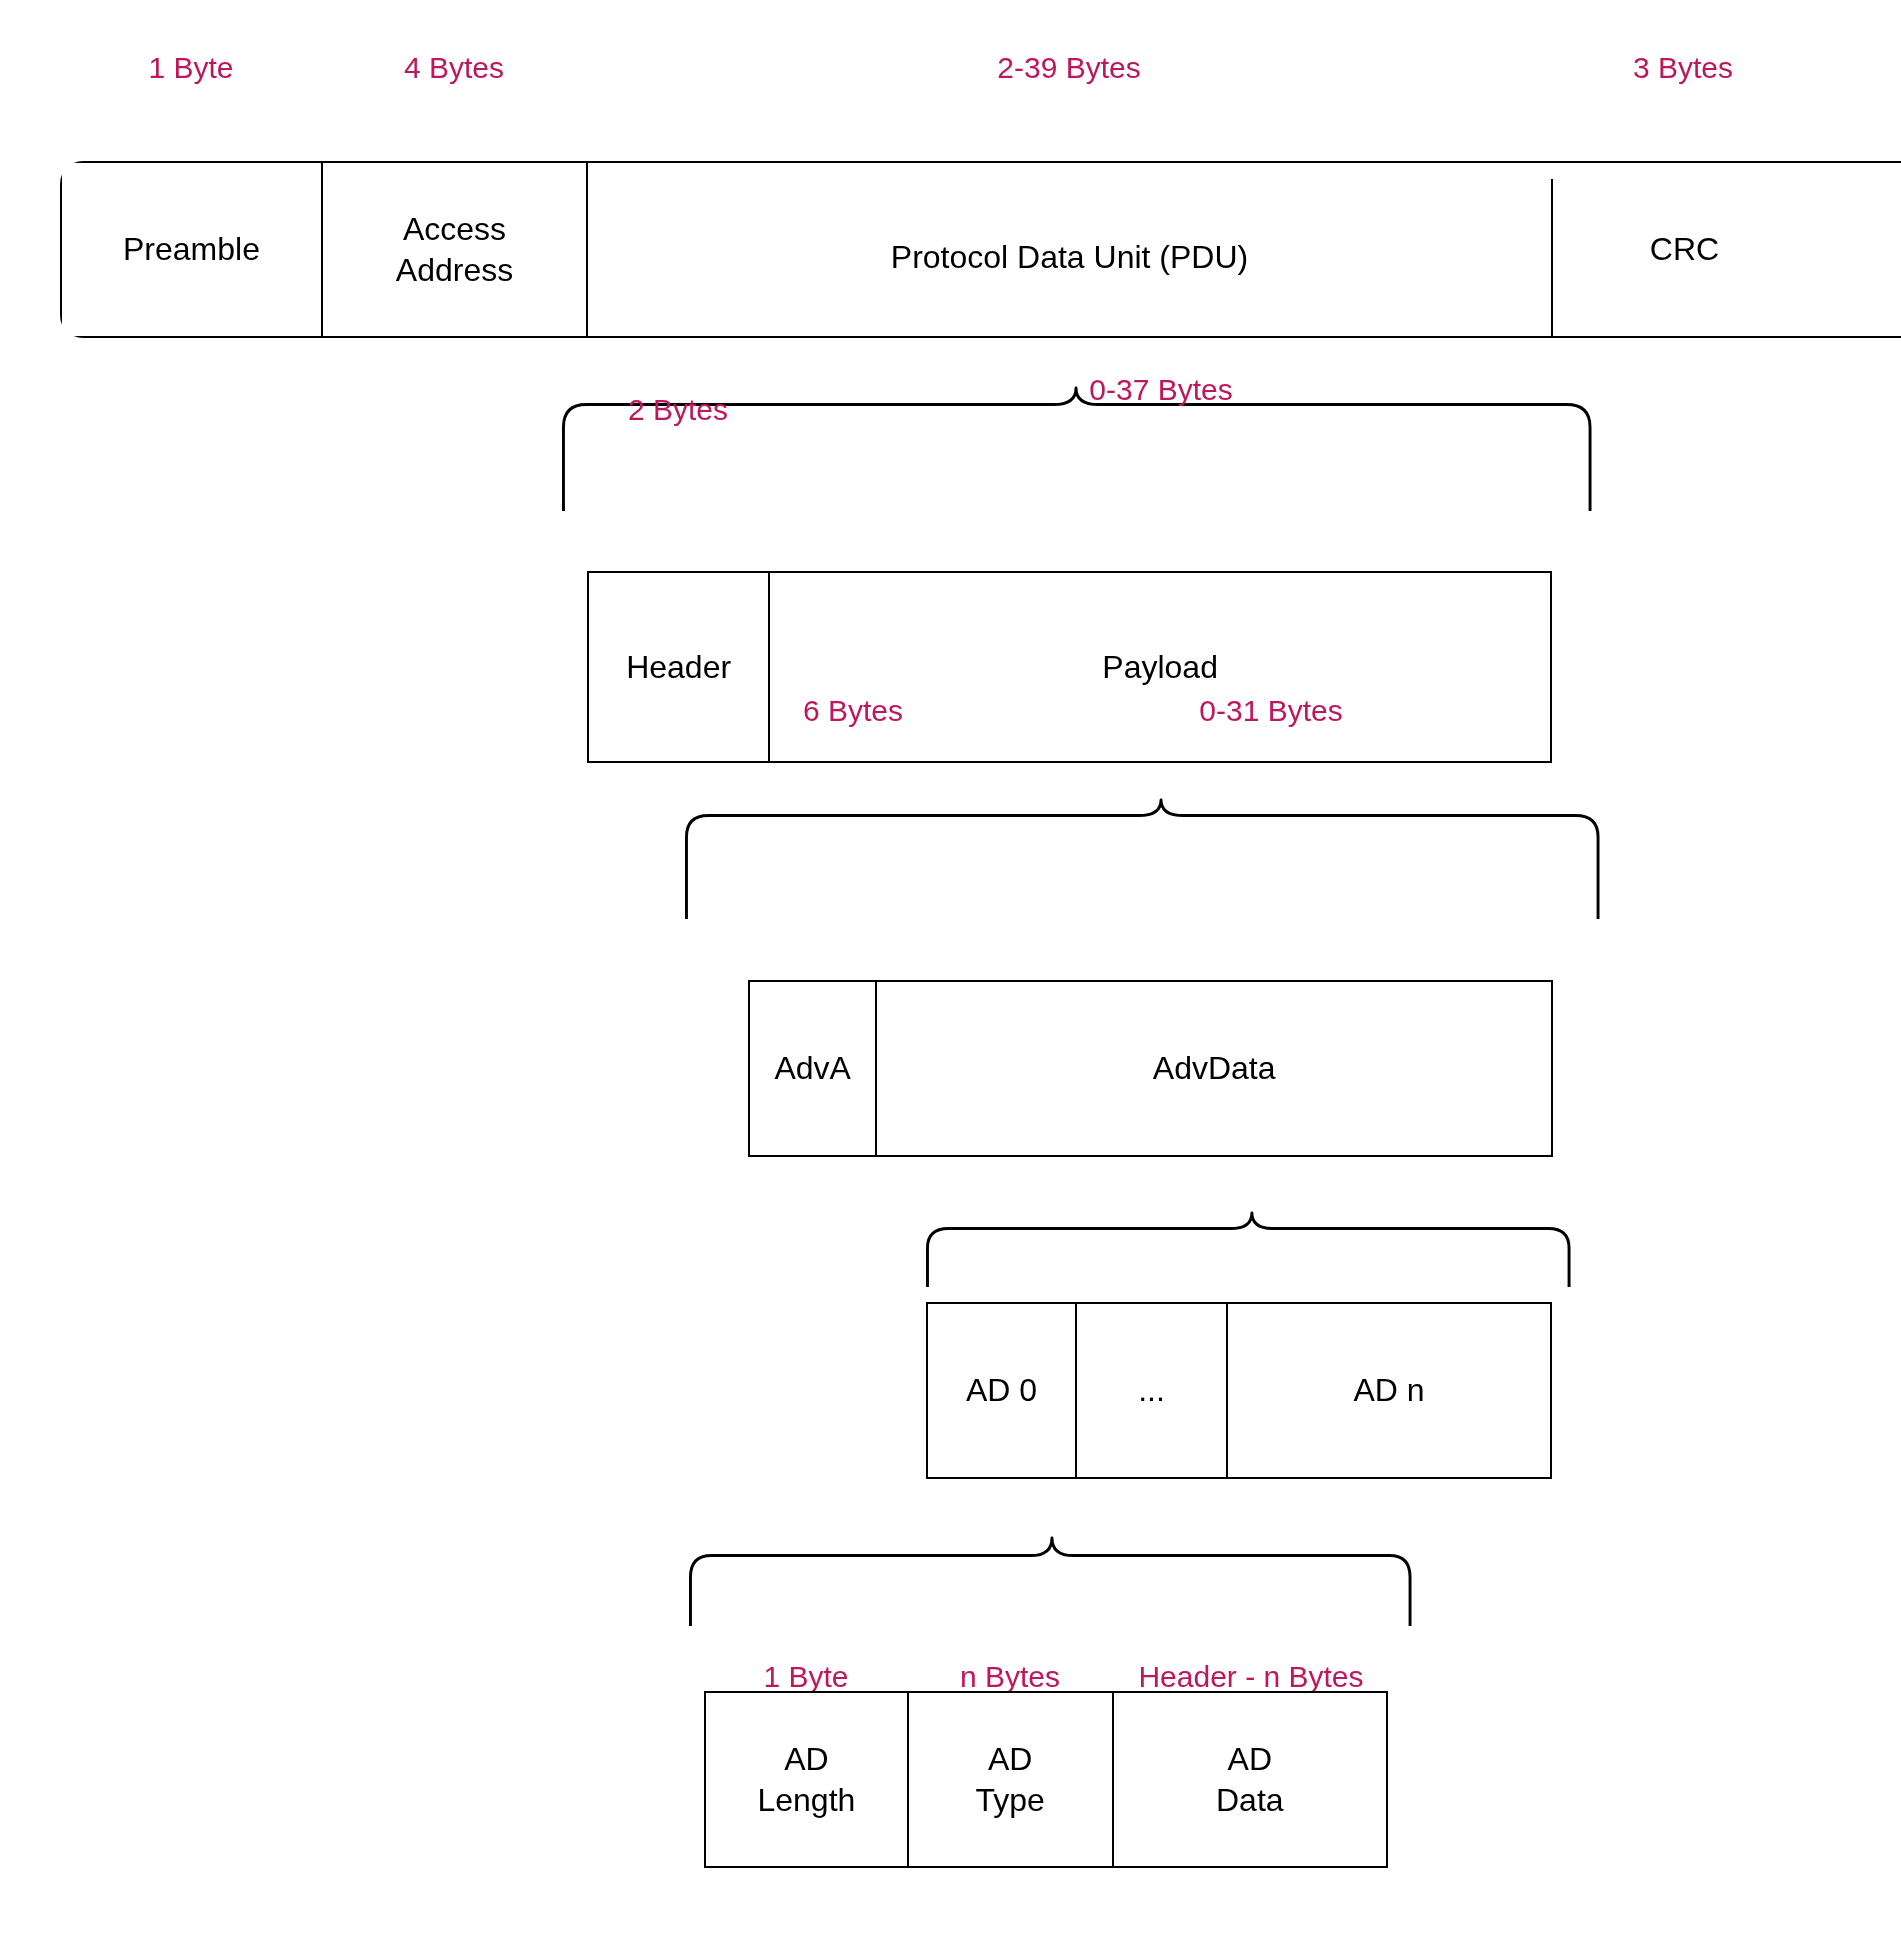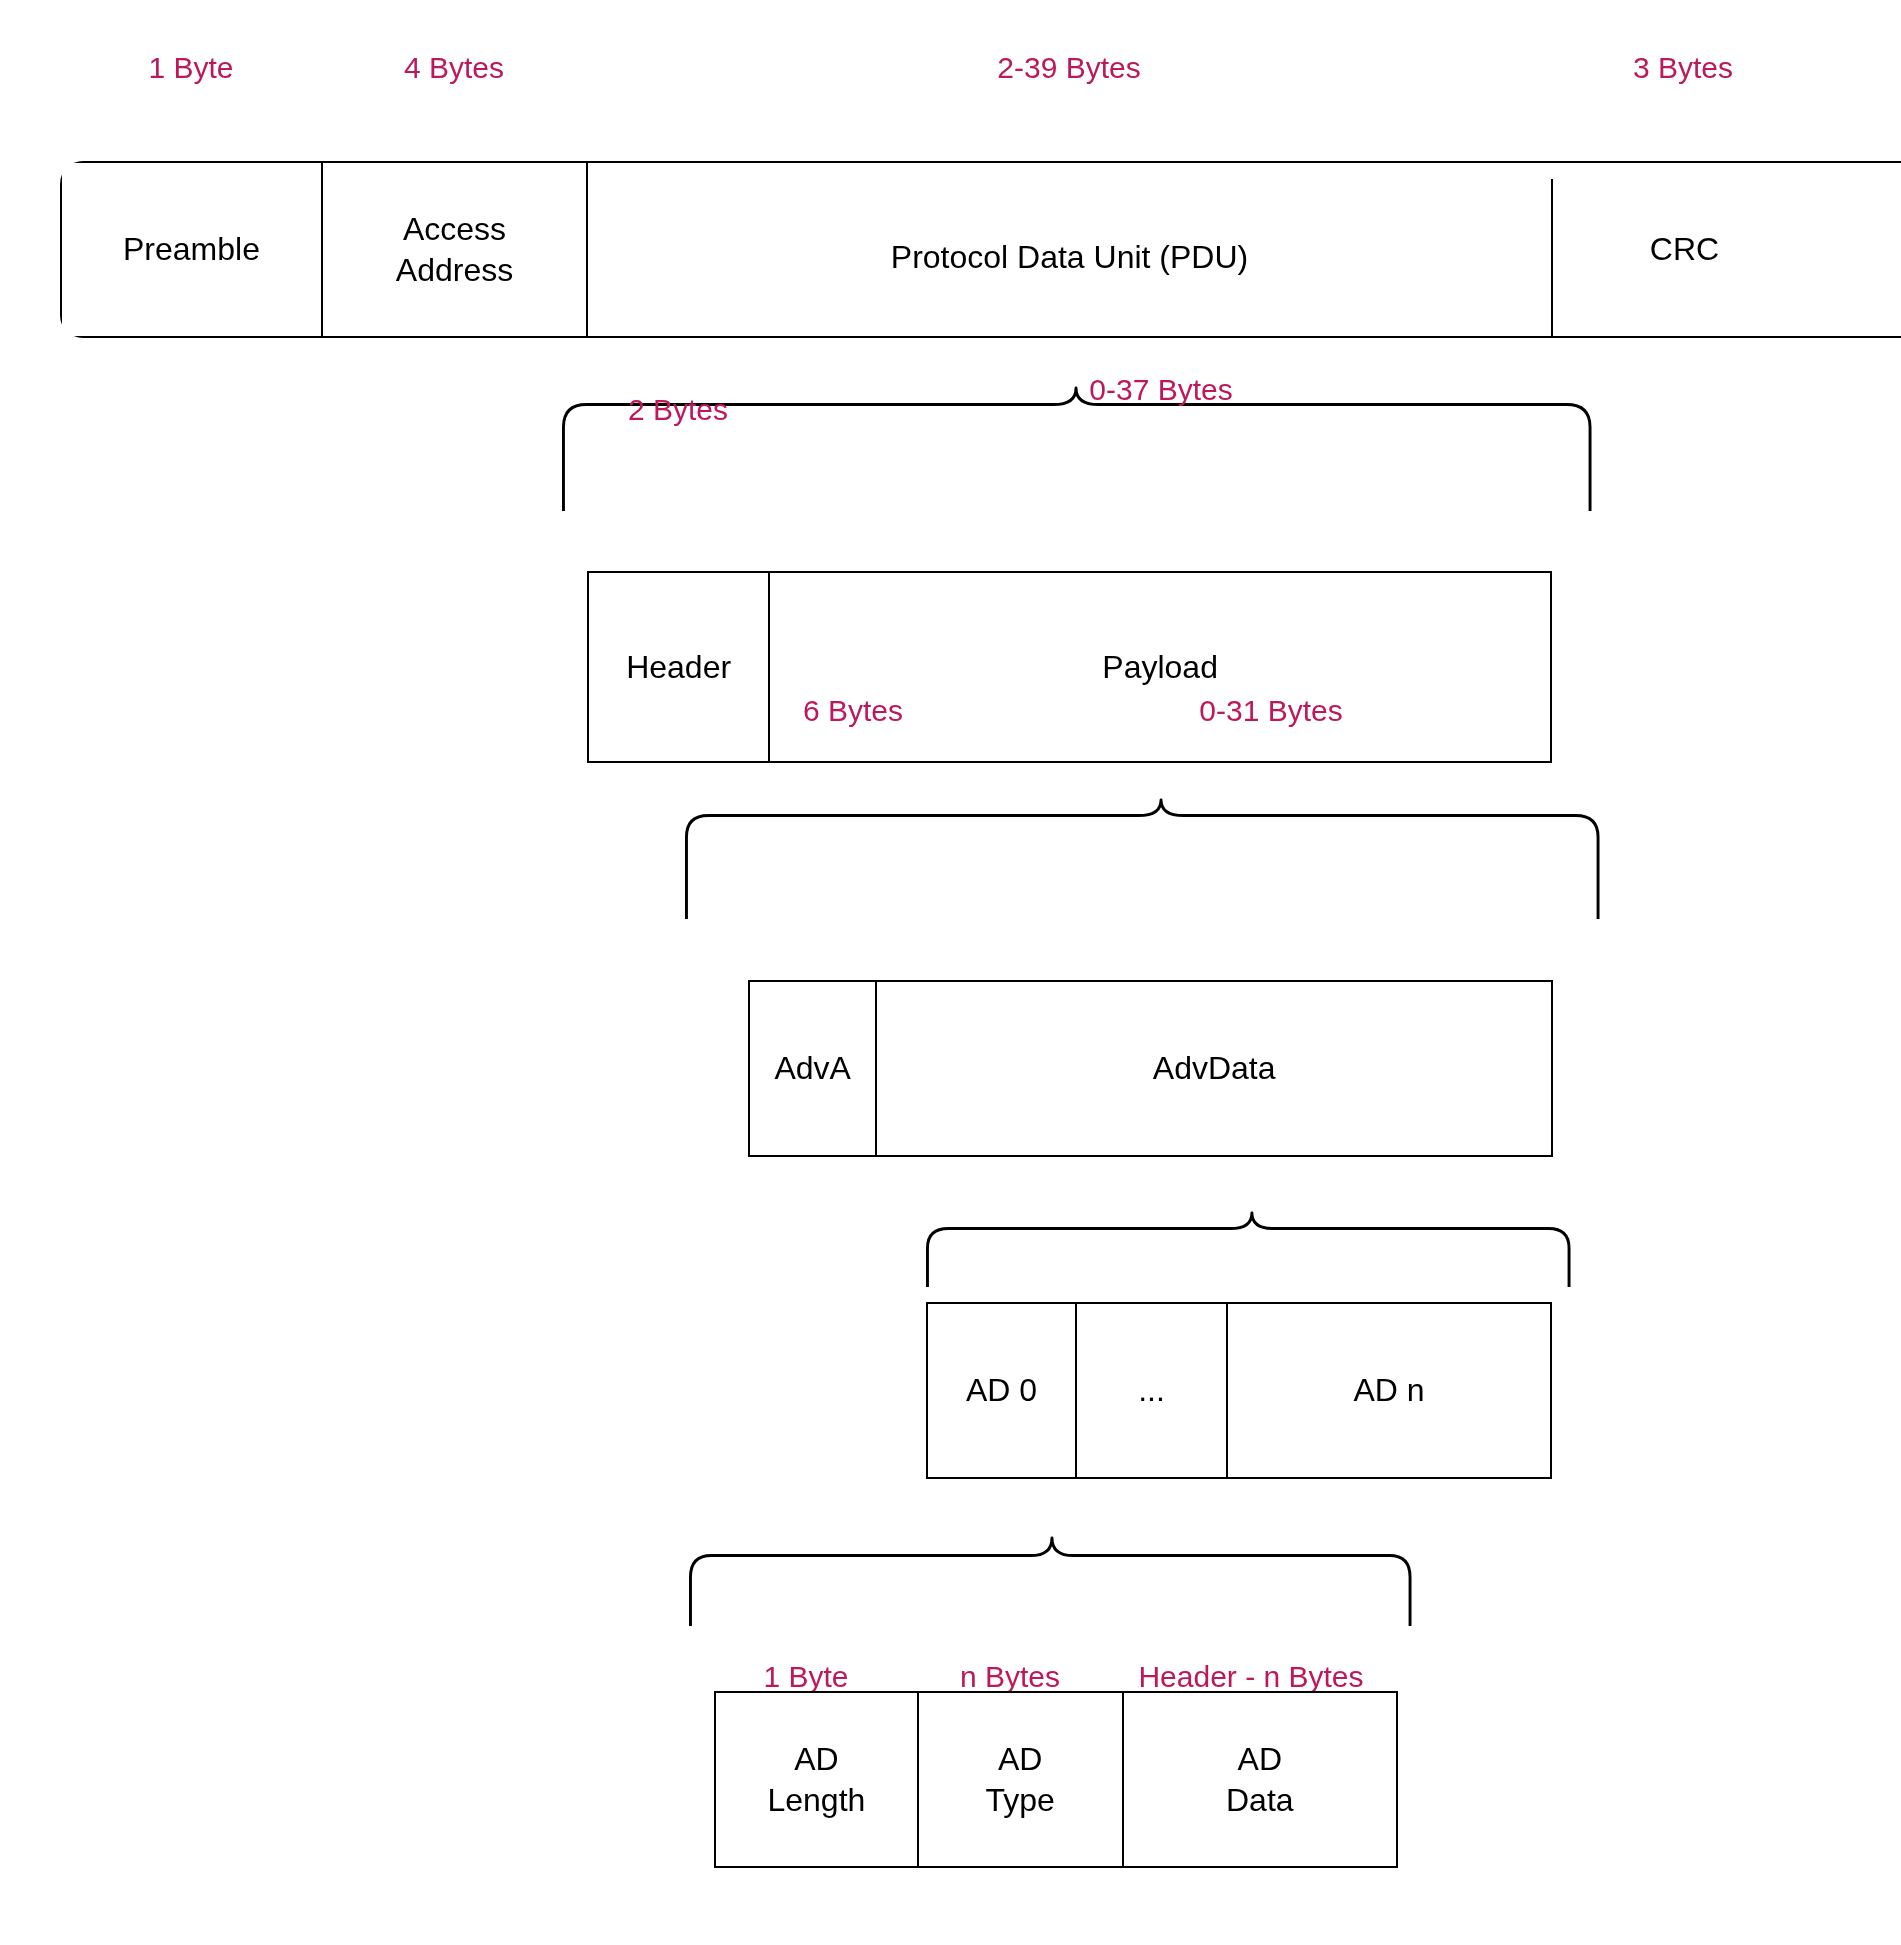--- a/index.html
+++ b/index.html
@@ -125,21 +125,21 @@
   <div class="brace" style="left:689px; top:1536px; width:723px; height:92px;">
     <svg width="723" height="92" viewBox="0 0 741 94" preserveAspectRatio="none">
       <path d="M 1.5 92 L 1.5 42 Q 1.5 20 23 20 L 350 20 Q 372 20 372 2 Q 372 20 394 20 L 718 20 Q 739 20 739 42 L 739 92"></path>
     </svg>
   </div>
 
   <div class="size-label" style="left:806px; top:1660px;">1 Byte</div>
   <div class="size-label" style="left:1010px; top:1660px;">n Bytes</div>
   <div class="size-label" style="left:1251px; top:1660px;">Header - n Bytes</div>
 
-  <div class="field-row" style="left:704px; top:1691px; width:684px; height:177px;margin-left:10px;">
+  <div class="field-row" style="left:704px; top:1691px; width:684px; height:177px;">
     <div class="field-cell" style="width:204px;">AD
 Length</div>
     <div class="field-cell" style="width:206px;">AD
 Type</div>
     <div class="field-cell" style="width:274px;">AD
 Data</div>
   </div>
 
 </div>
 

